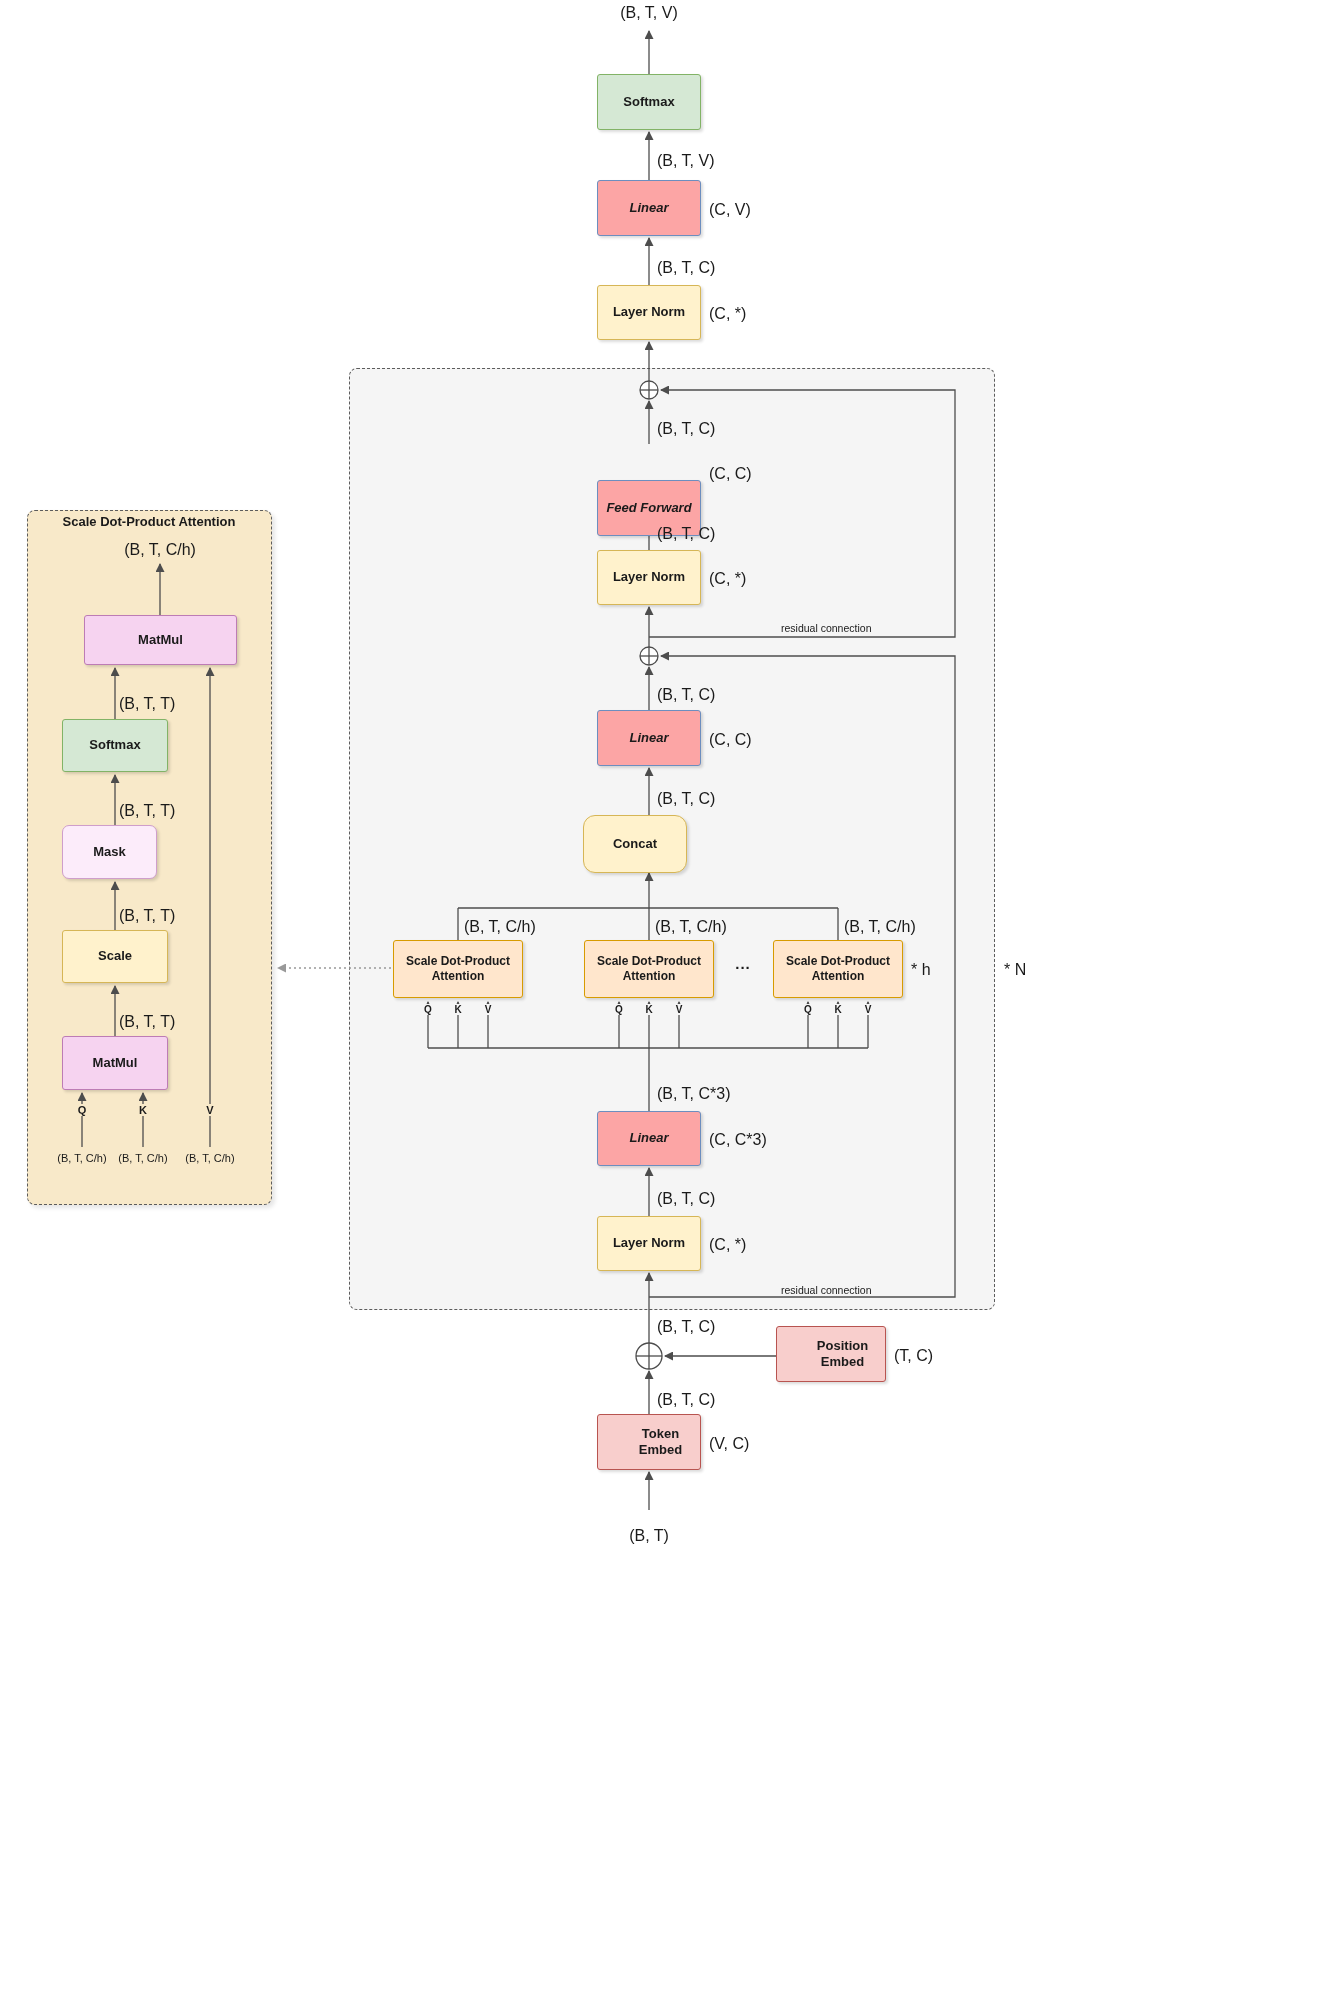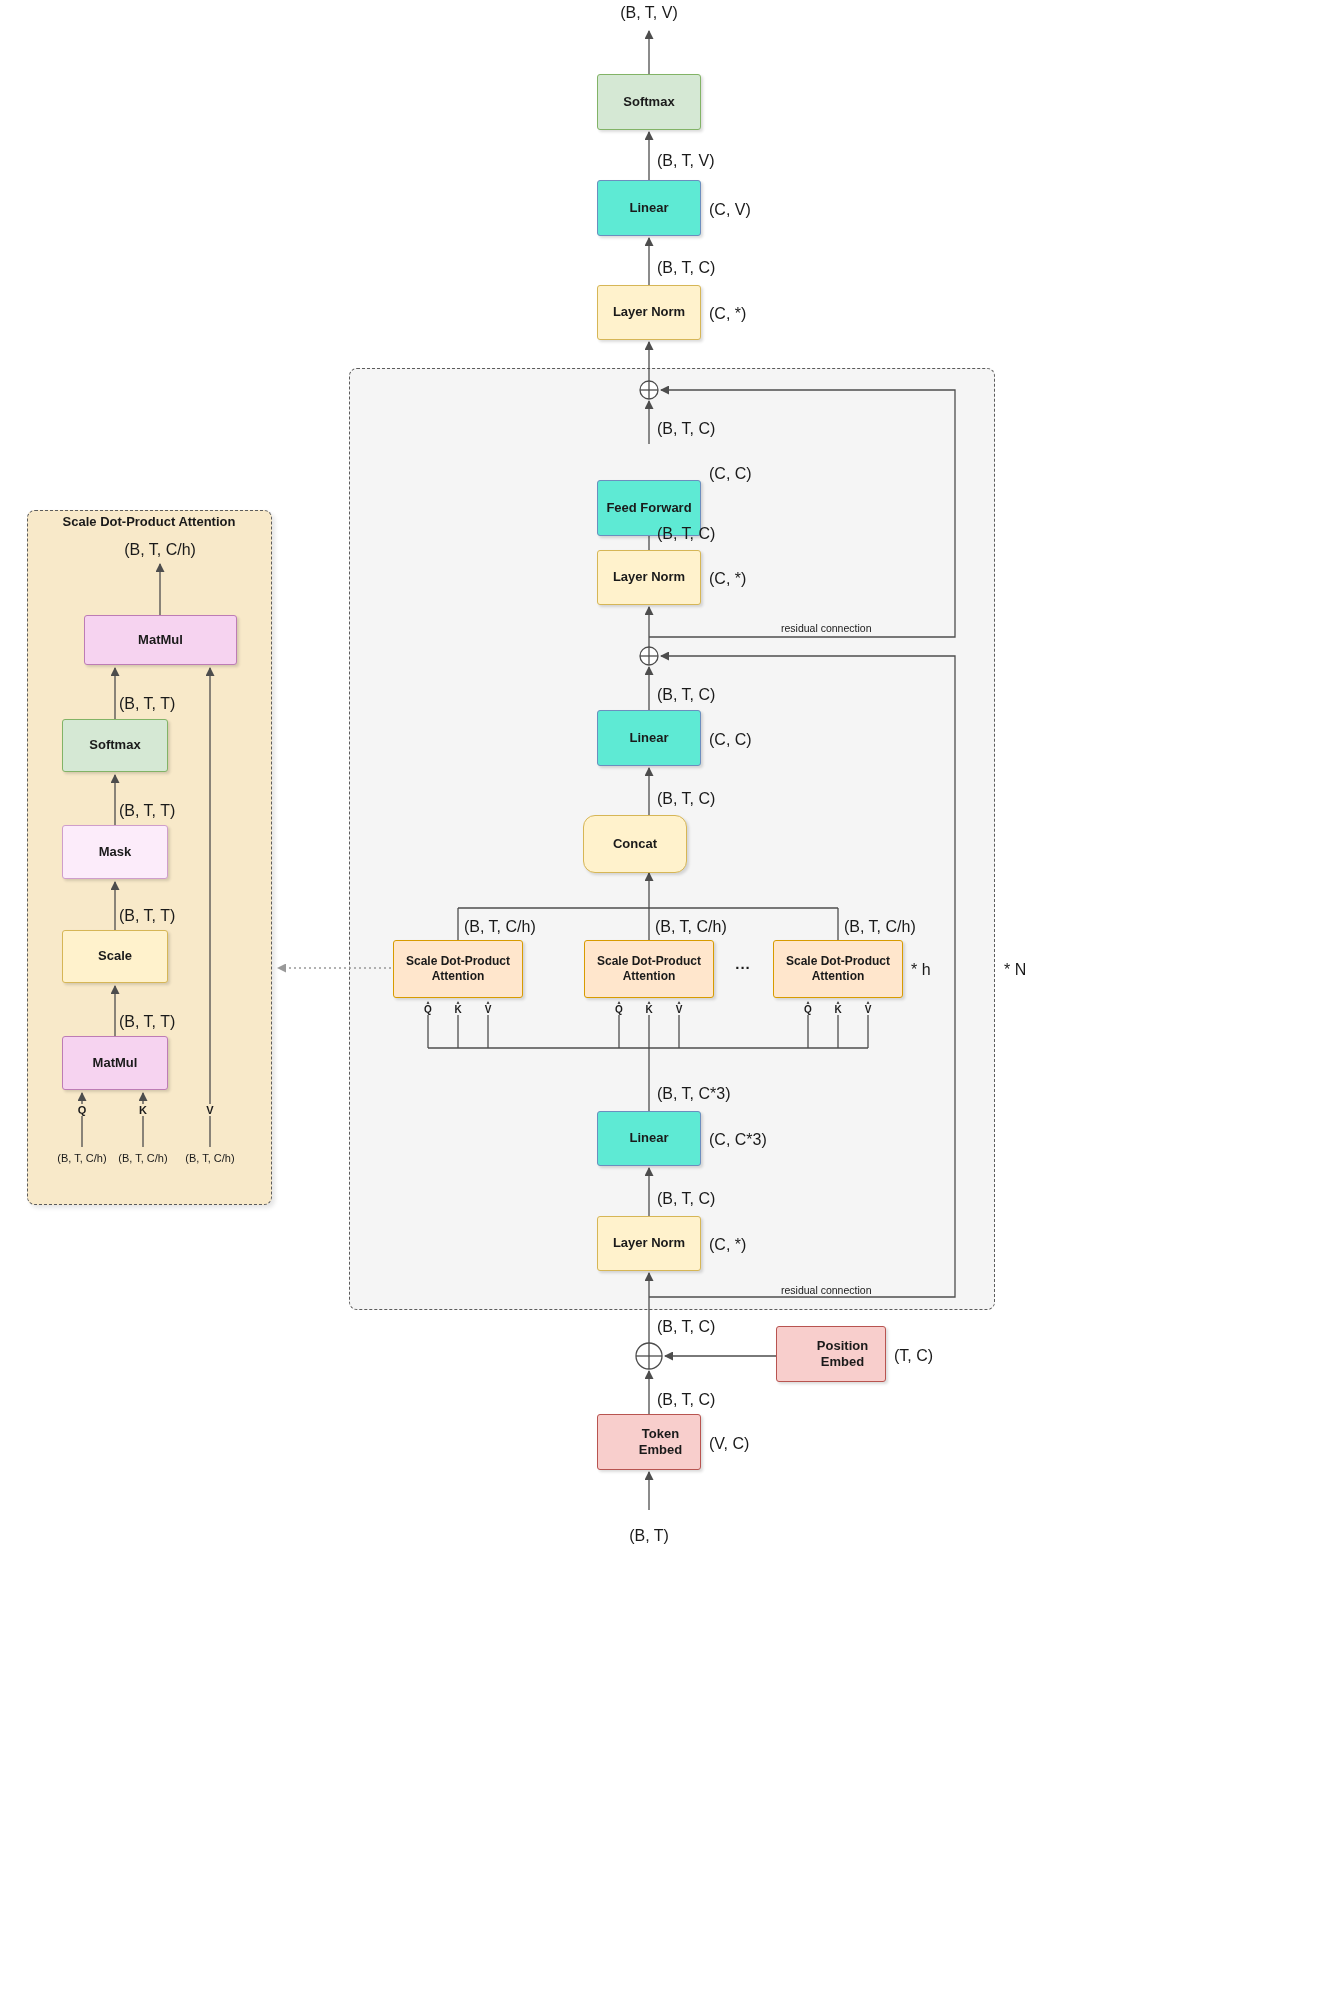--- a/index.html
+++ b/index.html
@@ -31,21 +31,21 @@
     text-align: center;
     font-size: 13px;
     font-weight: bold;
     border: 1px solid #000;
     border-radius: 3px;
     padding: 2px;
     box-shadow: 2px 2px 3px rgba(0,0,0,0.14);
     line-height: 1.25;
   }
   .green    { background: #d5e8d4; border-color: #82b366; }
-  .blue     { background: #5eead4; border-color: #6c8ebf; }
+  .blue     { background: #fca5a5; border-color: #6c8ebf; font-style: italic; }
   .yellow   { background: #fff2cc; border-color: #d6b656; }
   .red      { background: #f8cecc; border-color: #b85450; padding-left: 25px; }
   .orange   { background: #ffe6cc; border-color: #d79b00; }
   .pink     { background: #f6d3f0; border-color: #bd7cb5; }
   .palepink { background: #fcecfa; border-color: #cf9ecb; }
   .attn { font-size: 12px; }
   .lbl {
     position: absolute;
     z-index: 4;
     font-size: 16px;
@@ -160,21 +160,21 @@
   <div class="box orange attn" style="left:393px; top:940px; width:130px; height:58px;">Scale Dot-Product Attention</div>
   <div class="box orange attn" style="left:584px; top:940px; width:130px; height:58px;">Scale Dot-Product Attention</div>
   <div class="box orange attn" style="left:773px; top:940px; width:130px; height:58px;">Scale Dot-Product Attention</div>
   <div class="box blue" style="left:597px; top:1111px; width:104px; height:55px;">Linear</div>
   <div class="box yellow" style="left:597px; top:1216px; width:104px; height:55px;">Layer Norm</div>
   <div class="box red" style="left:776px; top:1326px; width:110px; height:56px;">Position Embed</div>
   <div class="box red" style="left:597px; top:1414px; width:104px; height:56px;">Token Embed</div>
 
   <div class="box pink" style="left:84px; top:615px;  width:153px; height:50px;">MatMul</div>
   <div class="box green" style="left:62px; top:719px;  width:106px; height:53px;">Softmax</div>
-  <div class="box palepink" style="left:62px; top:825px;  width:106px; height:54px;">Mask</div>
+  <div class="box palepink" style="left:62px; top:825px;  width:95px; height:54px;border-radius:7px;">Mask</div>
   <div class="box yellow" style="left:62px; top:930px;  width:106px; height:53px;">Scale</div>
   <div class="box pink" style="left:62px; top:1036px; width:106px; height:54px;">MatMul</div>
 
   <div class="lbl ctr" style="left:649px; top:4px;">(B, T, V)</div>
   <div class="lbl" style="left:657px; top:152px;">(B, T, V)</div>
   <div class="lbl" style="left:657px; top:259px;">(B, T, C)</div>
   <div class="lbl" style="left:657px; top:420px;">(B, T, C)</div>
   <div class="lbl" style="left:657px; top:525px;">(B, T, C)</div>
   <div class="lbl" style="left:657px; top:686px;">(B, T, C)</div>
   <div class="lbl" style="left:657px; top:790px;">(B, T, C)</div>

